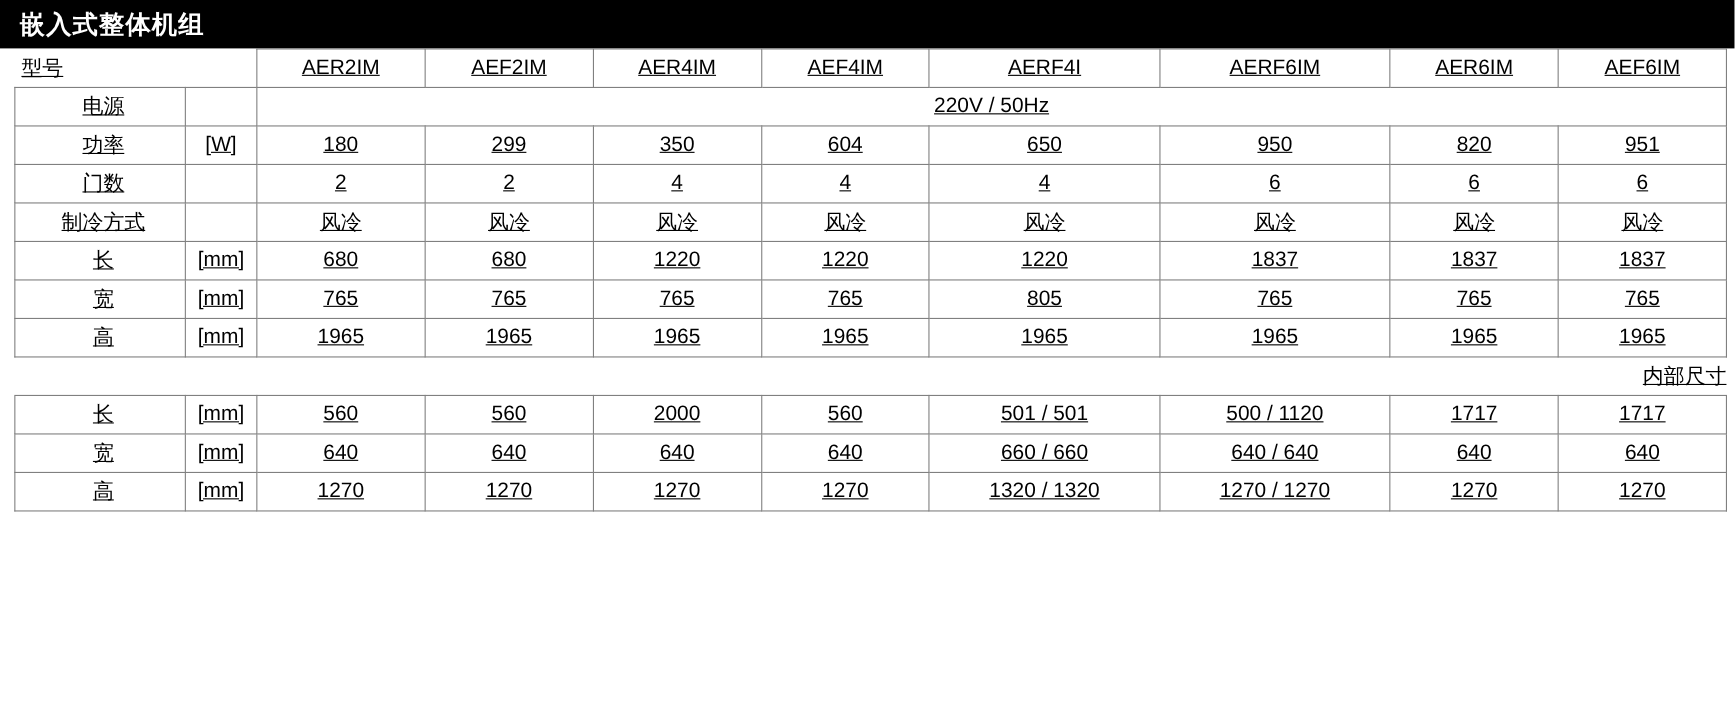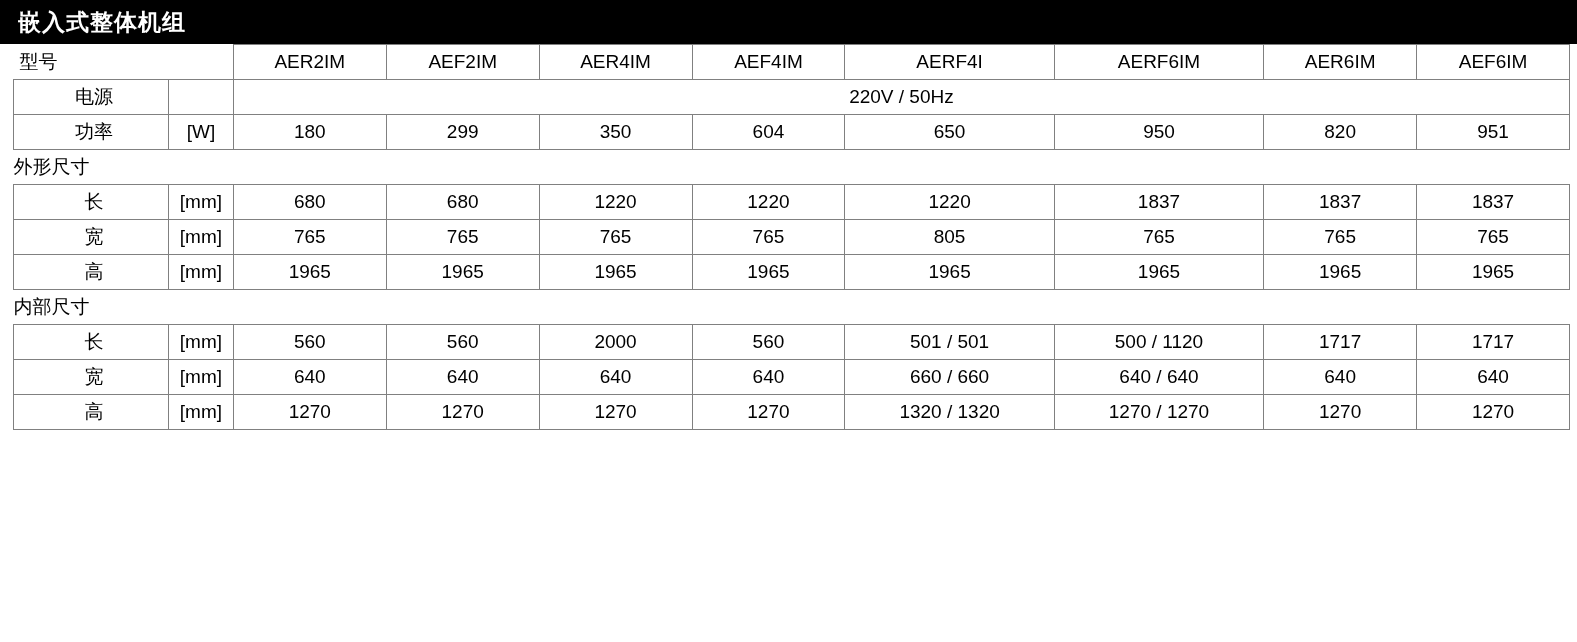--- a/index.html
+++ b/index.html
@@ -12,20 +12,21 @@
     height: 642px;
     font-family: "Liberation Sans", sans-serif;
     color: #000000;
     overflow: hidden;
   }
   .sheet {
     width: 1577px;
     height: 642px;
     position: relative;
     box-sizing: border-box;
+    text-decoration: underline;
   }
   .title-bar {
     background: #000000;
     color: #ffffff;
     height: 44px;
     display: flex;
     align-items: center;
     padding-left: 18px;
     box-sizing: border-box;
     font-size: 23px;
@@ -126,28 +127,49 @@
         <td>180</td>
         <td>299</td>
         <td>350</td>
         <td>604</td>
         <td>650</td>
         <td>950</td>
         <td>820</td>
         <td>951</td>
       </tr>
 
-
-
-
-
-
-      <tr class="section-row">
-        <td colspan="10" class="sec-title" style="border-left:none;border-right:none;text-align:left;">外形尺寸</td>
-      </tr>
+      <tr>
+        <td class="col-label">门数</td>
+        <td class="col-unit"></td>
+        <td>2</td>
+        <td>2</td>
+        <td>4</td>
+        <td>4</td>
+        <td>4</td>
+        <td>6</td>
+        <td>6</td>
+        <td>6</td>
+      </tr>
+
+
+      <tr>
+        <td class="col-label">制冷方式</td>
+        <td class="col-unit"></td>
+        <td class="small-txt">风冷</td>
+        <td class="small-txt">风冷</td>
+        <td class="small-txt">风冷</td>
+        <td class="small-txt">风冷</td>
+        <td class="small-txt">风冷</td>
+        <td class="small-txt">风冷</td>
+        <td class="small-txt">风冷</td>
+        <td class="small-txt">风冷</td>
+      </tr>
+
+
+
 
       <tr>
         <td class="col-label">长</td>
         <td class="col-unit">[mm]</td>
         <td>680</td>
         <td>680</td>
         <td>1220</td>
         <td>1220</td>
         <td>1220</td>
         <td>1837</td>
@@ -175,21 +197,21 @@
         <td>1965</td>
         <td>1965</td>
         <td>1965</td>
         <td>1965</td>
         <td>1965</td>
         <td>1965</td>
         <td>1965</td>
       </tr>
 
       <tr class="section-row">
-        <td colspan="10" class="sec-title" style="border-left:none;border-right:none;text-align:left;">内部尺寸</td>
+        <td colspan="10" class="sec-title" style="border-left:none;border-right:none;text-align:right;">内部尺寸</td>
       </tr>
 
       <tr>
         <td class="col-label">长</td>
         <td class="col-unit">[mm]</td>
         <td>560</td>
         <td>560</td>
         <td>2000</td>
         <td>560</td>
         <td>501 / 501</td>

